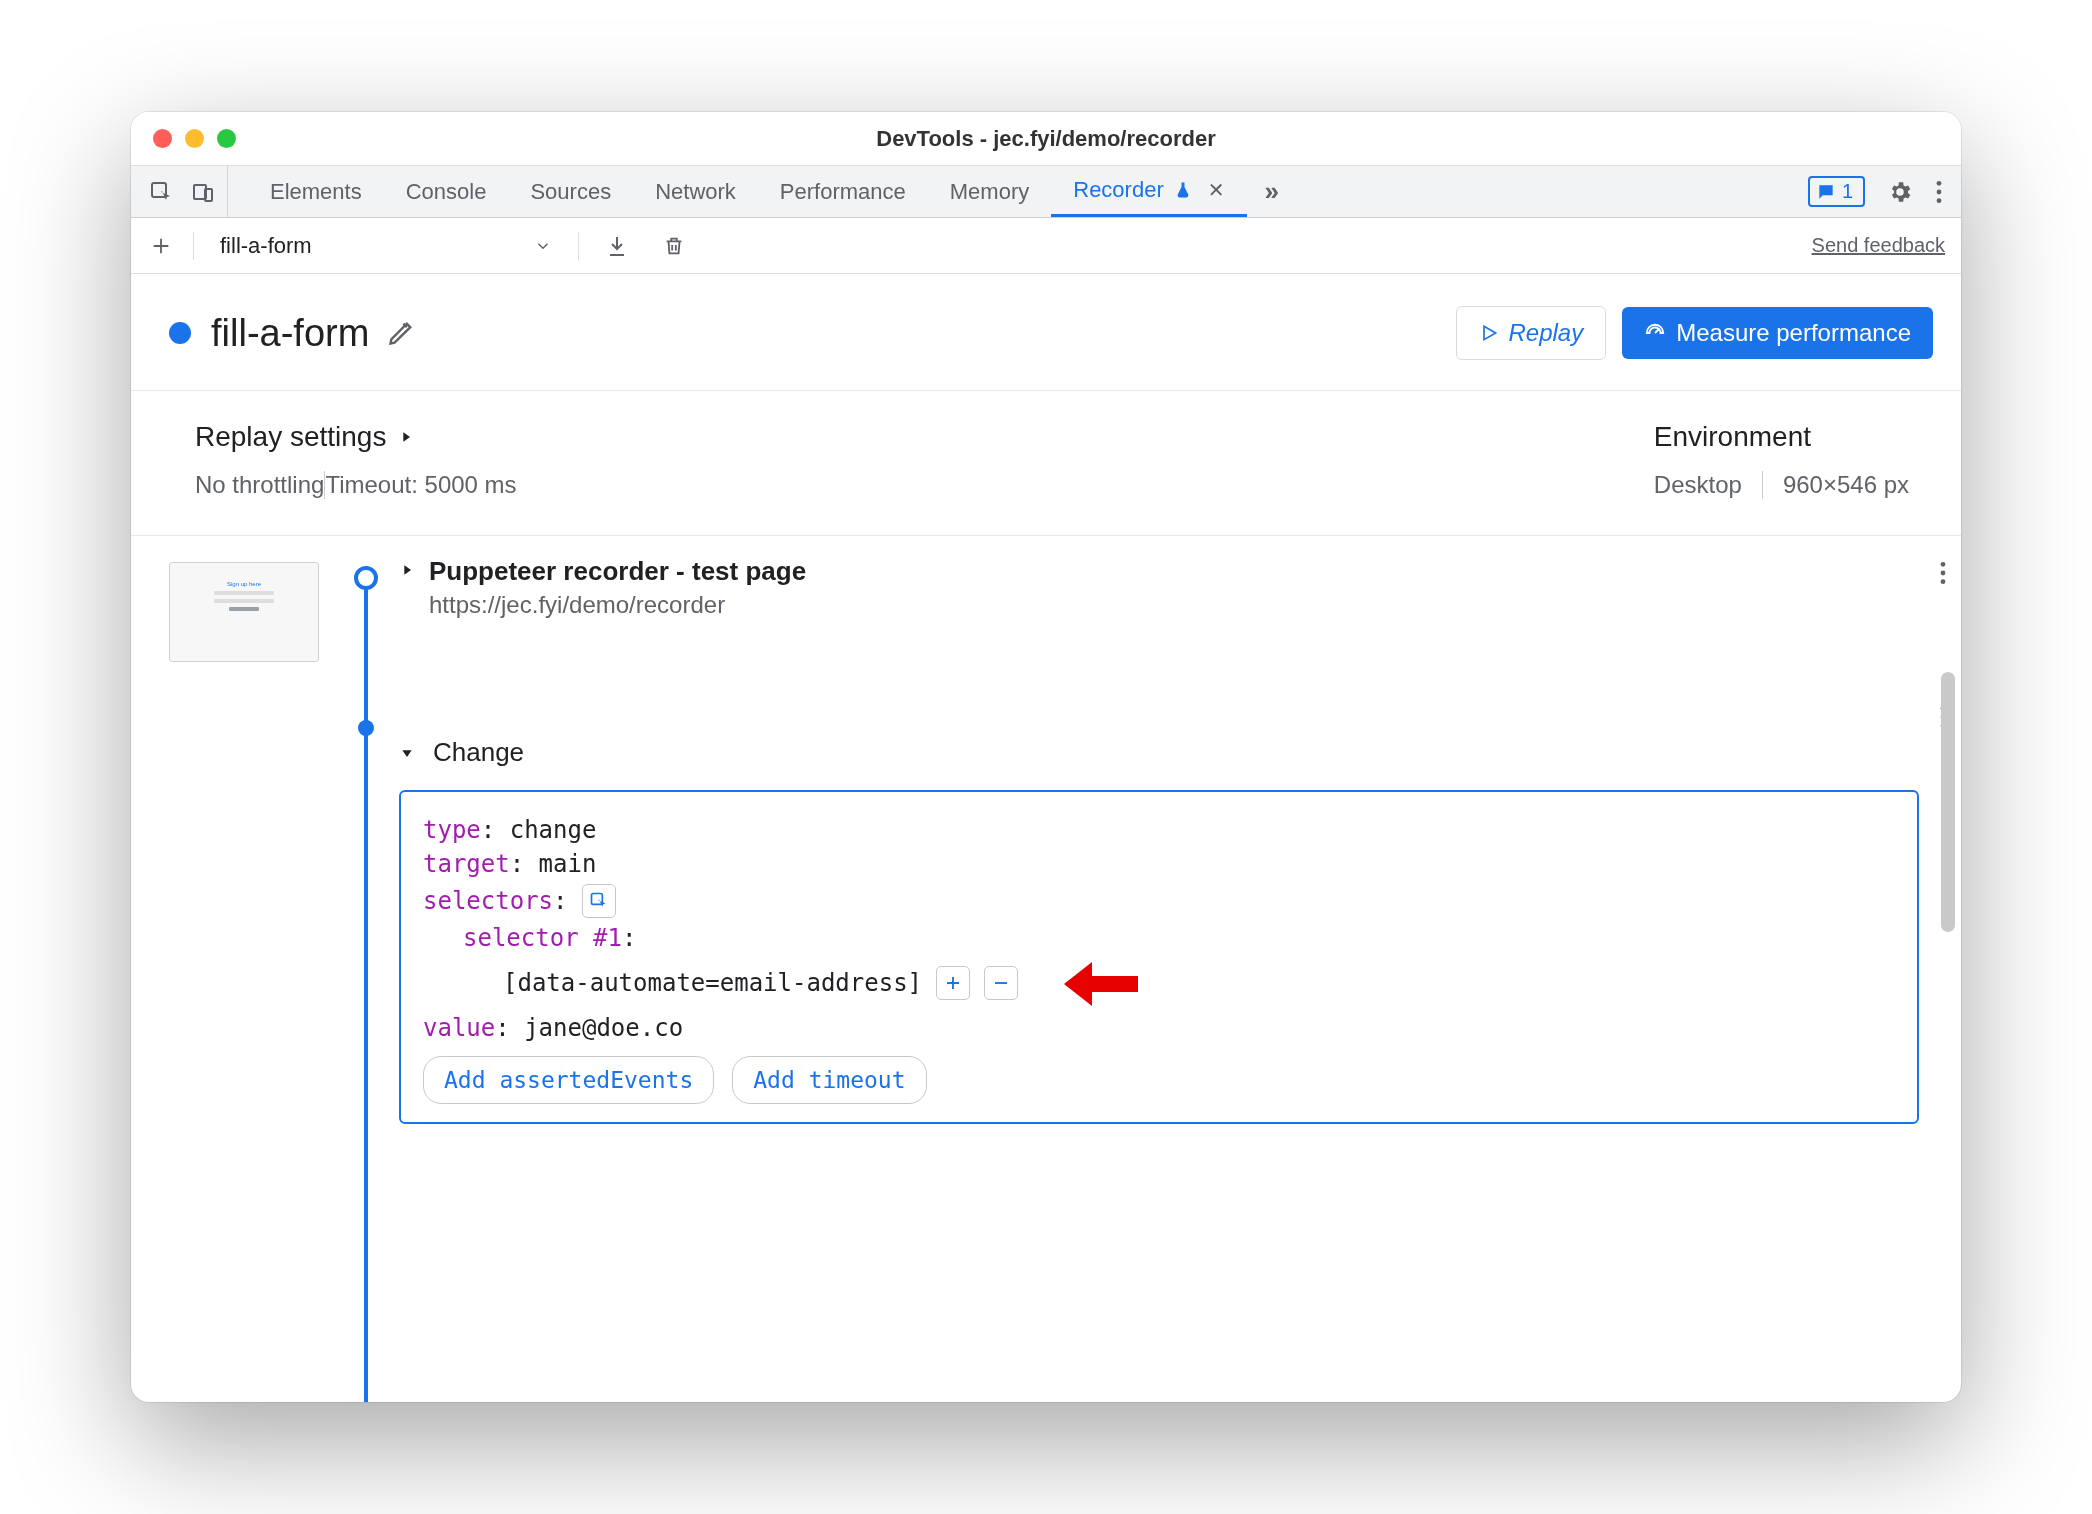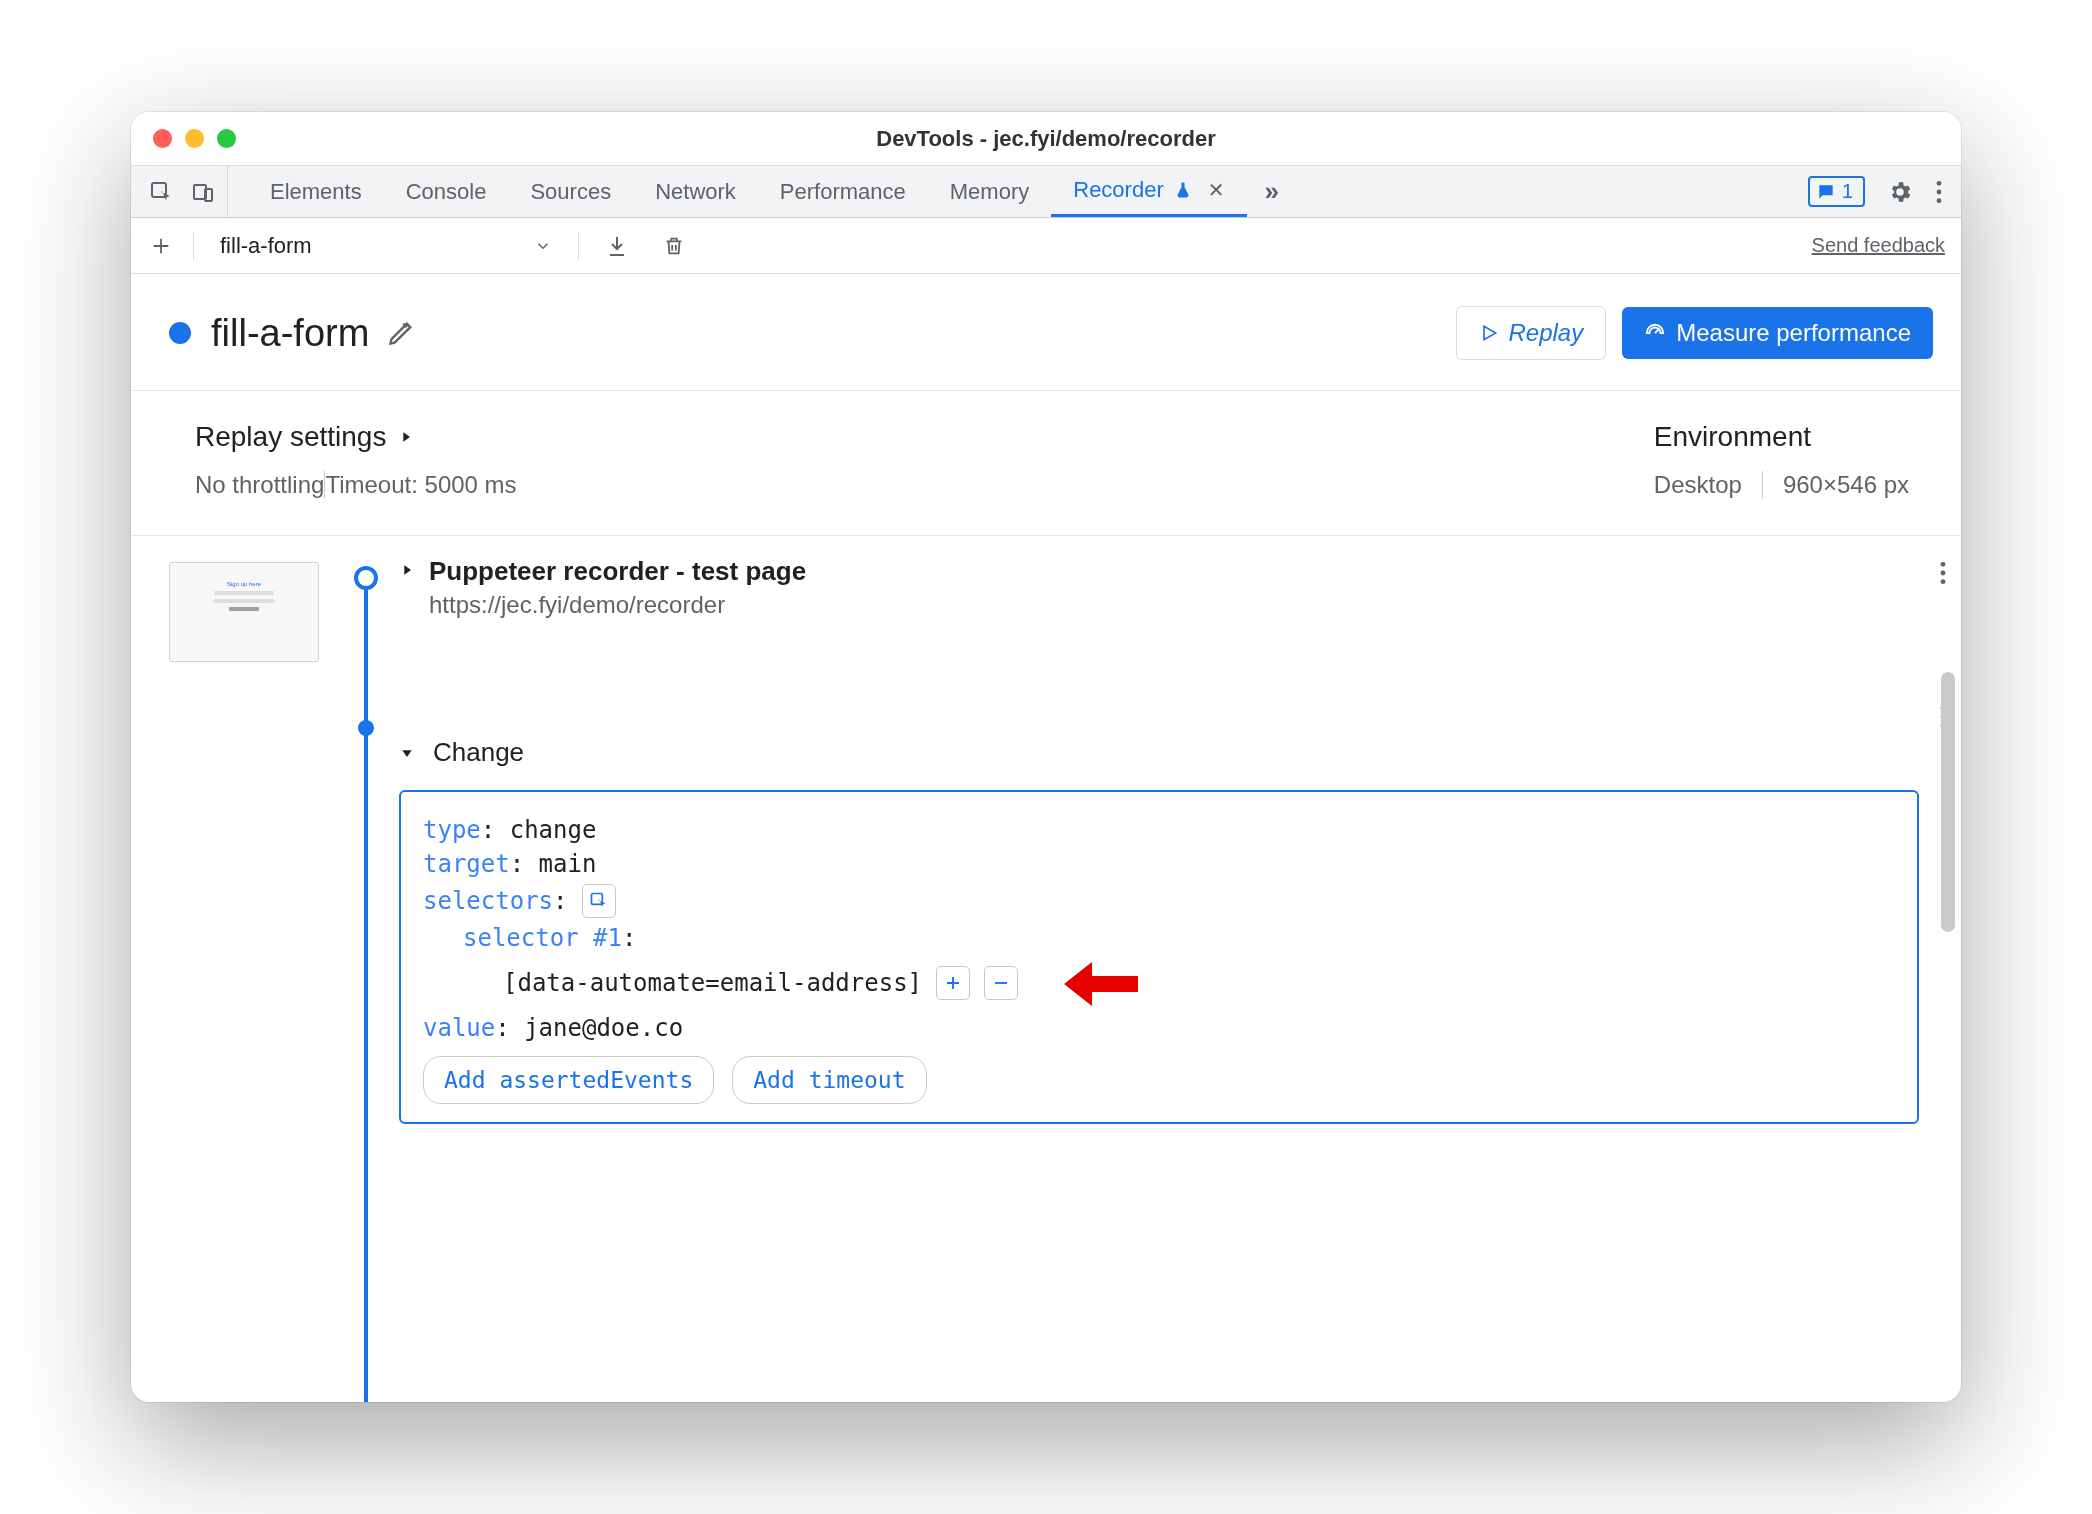--- a/index.html
+++ b/index.html
@@ -183,21 +183,21 @@
   .step2 { margin-top: 118px; display:flex; align-items:center; gap:18px;}
   .step2 .caret { color:#202124;}
   .step2 .label { font-size:26px; color:#202124;}
   .stepmore2 { position:absolute; right:6px; top:148px; color:#5f6368;}
   .detailsbox {
     border: 2px solid #1a73e8; border-radius:6px; margin-top:22px; padding: 18px 22px 18px 22px;
     font-family: ui-monospace, Menlo, monospace; font-size:24px; color:#202124;
     position:relative;
   }
   .kv { margin: 6px 0; }
-  .kv .k { color:#3b82f6; }
+  .kv .k { color:#a21caf; }
   .kv .v { color:#202124;}
   .indent1 { padding-left: 40px;}
   .indent2 { padding-left: 80px; display:flex; align-items:center; gap:14px;}
   .iconbtn {
     width:34px; height:34px; border:1px solid #c8c8c8; border-radius:5px; display:inline-flex; align-items:center; justify-content:center; color:#1a73e8; font-size:22px; background:#fff;
   }
   .addbtns { display:flex; gap:18px; margin-top:14px;}
   .addbtns .b { border:1px solid #c8c8c8; border-radius:18px; color:#1a73e8; font-size:23px; padding:10px 20px; background:#fff;}
   
   .redarrow {

